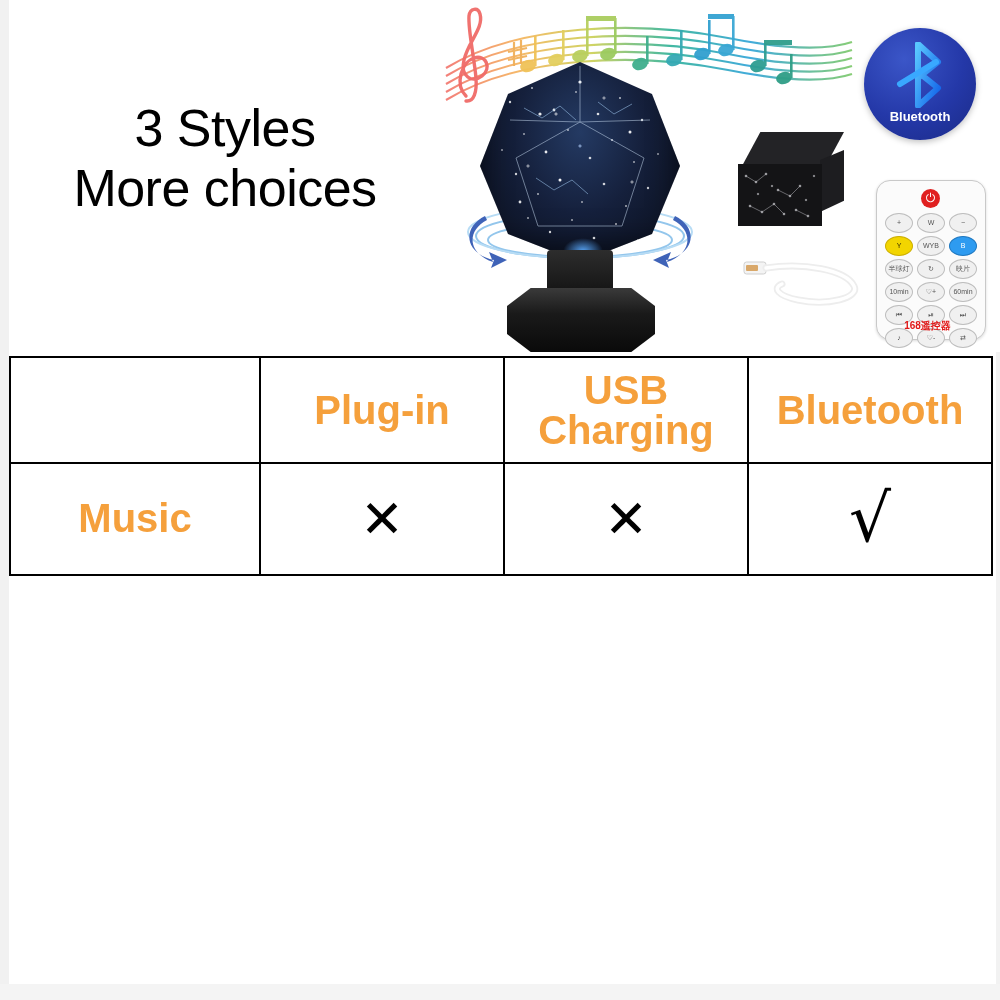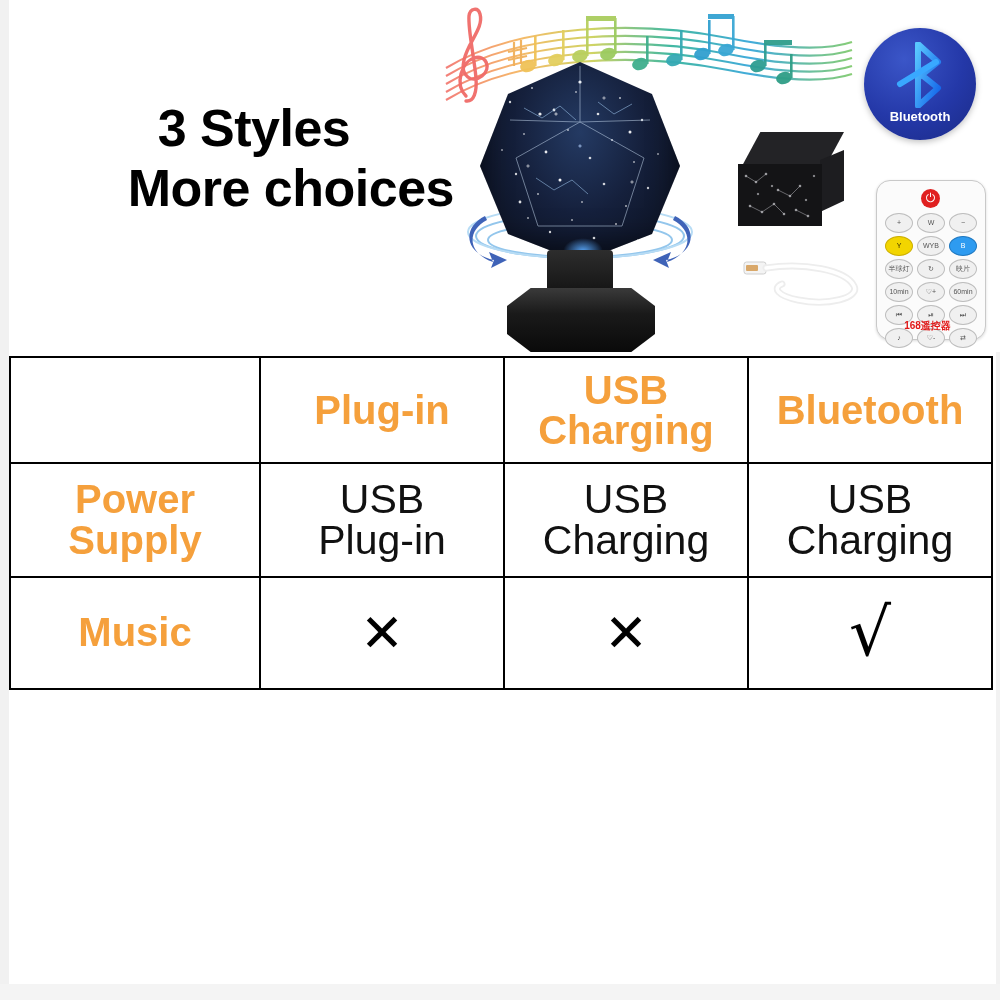--- a/index.html
+++ b/index.html
@@ -36,31 +36,31 @@
   }
 
   
   .hero {
     position: absolute;
     left: 0; top: 0;
     width: 1000px; height: 352px;
   }
   .headline {
     position: absolute;
-    left: 54px;
+    left: 25px;
     top: 98px;
     width: 400px;
     color: #000;
     font-size: 52px;
-    font-weight: bold;
+    font-weight: normal;
     line-height: 1.16;
     text-align: center;
     letter-spacing: -0.5px;
   }
-  .headline .l2 { display:block;text-align:right; }
+  .headline .l2 { display:block; }
 
   
   .music-band {
     position: absolute;
     left: 428px; top: -2px;
     width: 430px; height: 108px;
   }
 
   
   .lamp {
@@ -522,38 +522,20 @@
         </td>
         <td>
           <div class="hdr">USB</div>
           <div class="hdr">Charging</div>
         </td>
         <td>
           <div class="hdr">Bluetooth</div>
         </td>
       </tr>
 
-      <tr class="r-power">
-        <td>
-          <div class="feat">Power</div>
-          <div class="feat">Supply</div>
-        </td>
-        <td>
-          <div class="val">USB</div>
-          <div class="val">Plug-in</div>
-        </td>
-        <td>
-          <div class="val">USB</div>
-          <div class="val">Charging</div>
-        </td>
-        <td>
-          <div class="val">USB</div>
-          <div class="val">Charging</div>
-        </td>
-      </tr>
 
 
 
 
       <tr class="r-mark">
         <td>
           <div class="feat">Music</div>
         </td>
         <td>
           <div class="mark-x">✕</div>

